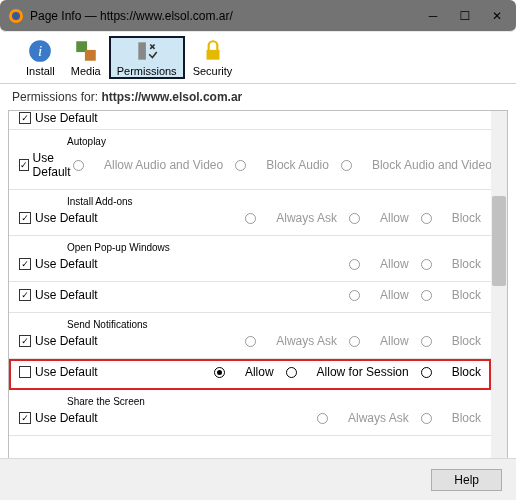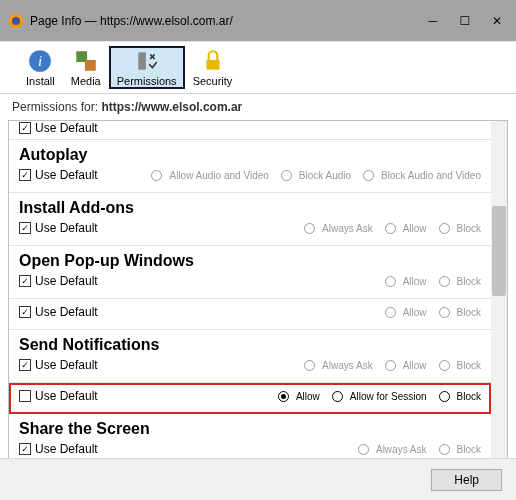--- a/index.html
+++ b/index.html
@@ -1,40 +1,40 @@
 <!DOCTYPE html>
 <html><head>
 <meta charset="utf-8">
 <style>
 * { box-sizing: border-box; margin: 0; padding: 0; }
 body { font-family: "Segoe UI", Tahoma, sans-serif; font-size: 12px; background: #fff; width: 516px; height: 500px; overflow: hidden; position: relative; }
-.titlebar { display: flex; align-items: center; height: 42px; padding: 0 8px; background: #a3a3a3; border-bottom: 1px solid #e8e8e8; }
+.titlebar { display: flex; align-items: center; height: 32px; padding: 0 8px; background: #737373; border-bottom: 1px solid #e8e8e8; border-radius: 6px; }
 .titlebar .ff-icon { width: 16px; height: 16px; margin-right: 6px; }
 .titlebar .title { flex: 1; font-size: 12px; color: #000; }
 .win-btns { display: flex; gap: 18px; margin-right: 4px; }
 .win-btn { width: 14px; height: 14px; display: flex; align-items: center; justify-content: center; color: #000; font-size: 12px; }
 .toolbar { display: flex; align-items: flex-end; gap: 0; padding: 4px 8px 4px 18px; border-bottom: 1px solid #d0d0d0; }
 .tool { display: flex; flex-direction: column; align-items: center; padding: 2px 8px; cursor: pointer; }
 .tool.highlight { border: 2px solid #0f172a; padding: 0 6px; background: #cfe6f5; }
 .tool .ticon { width: 26px; height: 26px; display: flex; align-items: center; justify-content: center; }
 .tool span.lbl { font-size: 11px; color: #000; margin-top: 1px; }
 .permbar { padding: 6px 12px; font-size: 12px; color: #333; }
 .permbar b { font-weight: 600; }
 .list-wrap { position: relative; margin: 0 8px; border: 1px solid #bfbfbf; height: 380px; background: #fff; }
 .list-scroll { position: absolute; right: 0; top: 0; bottom: 0; width: 16px; background: #f0f0f0; }
 .list-scroll .thumb { position: absolute; right: 1px; top: 85px; width: 14px; height: 90px; background: #c1c1c1; border-radius: 2px; }
 .list { position: absolute; left: 0; right: 16px; top: 0; bottom: 0; overflow: hidden; }
 .section { border-bottom: 1px solid #e2e2e2; padding: 6px 10px 10px; }
-.sec-title { font-weight: 700; font-size: 16px; margin-bottom: 4px; color: #000; }
+.sec-title { font-weight: 400; font-size: 10px; margin-bottom: 4px; color: #000; margin-left: 48px; }
 .row { display: flex; align-items: center; }
 .chk { display: flex; align-items: center; gap: 4px; font-size: 12px; color: #000; }
 .chk .box { width: 12px; height: 12px; border: 1px solid #333; display: inline-flex; align-items: center; justify-content: center; font-size: 9px; line-height: 1; }
 .opts { margin-left: auto; display: flex; gap: 12px; align-items: center; color: #999; }
 .opts.enabled { color: #000; }
-.radio { display: flex; align-items: center; gap: 7px; font-size: 10px; white-space: nowrap; }
+.radio { display: flex; align-items: center; gap: 20px; font-size: 12px; white-space: nowrap; }
 .rcircle { width: 11px; height: 11px; border: 1px solid #999; border-radius: 50%; display: inline-flex; align-items: center; justify-content: center; }
 .opts.enabled .rcircle { border-color: #000; }
 .rcircle .dot { width: 5px; height: 5px; background: #000; border-radius: 50%; }
 .section.highlight { outline: 2px solid #d22; outline-offset: -2px; }
 .section.cut { padding-top: 0; padding-bottom: 4px; }
 .footer { position: absolute; bottom: 0; left: 0; right: 0; height: 42px; background: #f0f0f0; border-top: 1px solid #d8d8d8; display: flex; align-items: center; justify-content: flex-end; padding: 12px 14px; }
 .help-btn { padding: 3px 22px; background: #e1e1e1; border: 1px solid #adadad; font-size: 12px; }
 </style>
 </head>
 <body>

